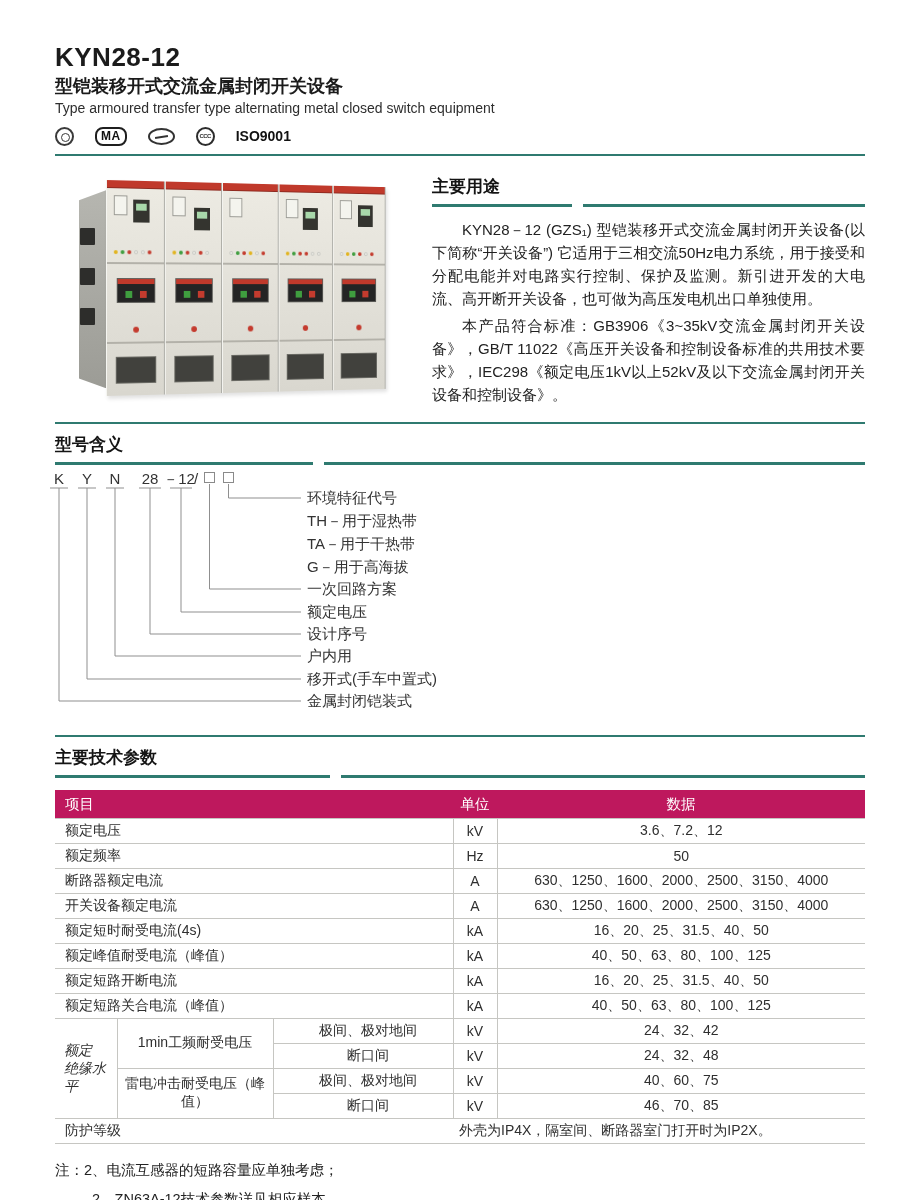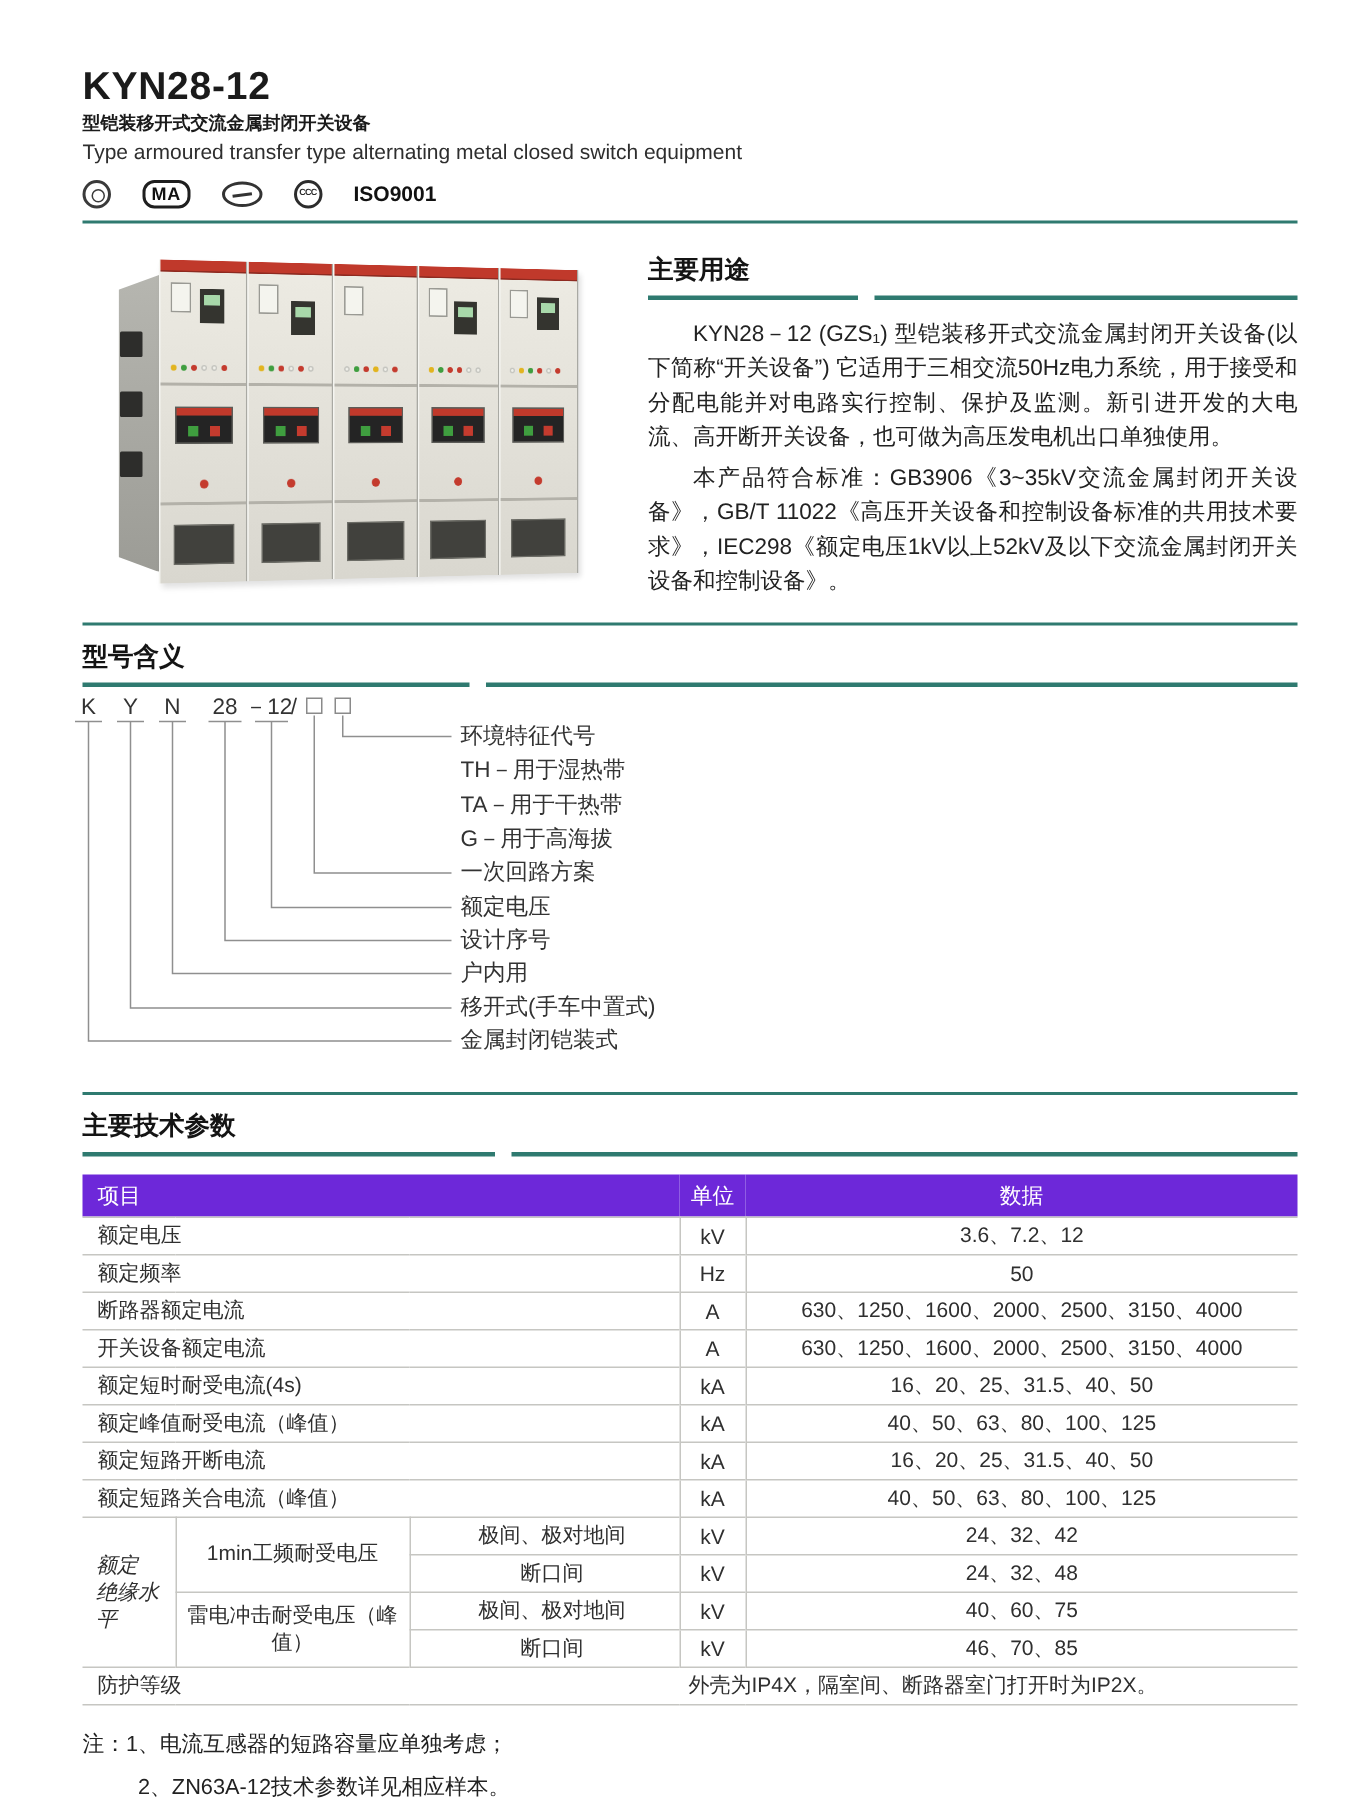--- a/index.html
+++ b/index.html
@@ -2,21 +2,21 @@
 <html><head>
 <meta charset="utf-8">
 <style>
   * { margin:0; padding:0; box-sizing:border-box; }
   html,body { background:#ffffff; }
   body { font-family:"Liberation Sans", sans-serif; color:#222; }
   .page { position:relative; width:900px; height:1200px; background:#fff; padding:44px 35px 0 55px; overflow:hidden; }
 
   
   .doc-title { font-size:26px; font-weight:600; color:#1b1b1b; letter-spacing:.5px; line-height:1.05; }
-  .doc-sub-cn { font-size:12px; font-weight:700; color:#1b1b1b; margin-top:3px; }
+  .doc-sub-cn { font-size:18px; font-weight:700; color:#1b1b1b; margin-top:3px; }
   .doc-sub-en { font-size:14px; font-weight:500; color:#2e2e2e; margin-top:2px; }
   .logo-row { display:flex; align-items:center; gap:21px; margin-top:9px; height:22px; }
   .logo-circle { width:19px; height:19px; border:2px solid #3a3a3a; border-radius:50%; position:relative; display:inline-block; }
   .logo-circle::after { content:""; position:absolute; left:4px; top:4px; width:7px; height:7px; border:1px solid #3a3a3a; border-radius:50%; }
   .logo-ma { display:inline-flex; align-items:center; justify-content:center; height:19px; padding:0 4px; border:2px solid #1f1f1f; border-radius:8px; font-size:12px; font-weight:800; color:#111; letter-spacing:.5px; }
   .logo-oval { width:27px; height:17px; border:2px solid #333; border-radius:50%; position:relative; display:inline-block; }
   .logo-oval::after { content:""; position:absolute; left:5px; top:6px; width:13px; height:2px; background:#333; transform:rotate(-8deg); }
   .logo-ccc { width:19px; height:19px; border:2px solid #2c2c2c; border-radius:50%; display:inline-flex; align-items:center; justify-content:center; font-size:6px; font-weight:800; color:#2c2c2c; letter-spacing:-0.5px; }
   .logo-iso { font-size:14px; font-weight:800; color:#111; }
   .teal-rule { height:2px; background:#2f7a70; margin-top:7px; }
@@ -62,21 +62,21 @@
 
   
   .model-diagram { position:relative; height:250px; margin-top:6px; font-size:15px; color:#333; }
   .model-diagram svg { position:absolute; left:0; top:0; overflow:visible; }
   .m-sym { position:absolute; top:0; height:16px; line-height:16px; text-align:center; color:#333; }
   .m-box { position:absolute; top:1px; width:11px; height:11px; border:1px solid #8a8a8a; background:#fff; }
   .m-label { position:absolute; left:252px; height:20px; line-height:20px; white-space:nowrap; color:#333; }
 
   
   table.params-table { border-collapse:collapse; width:810px; table-layout:fixed; margin-top:12px; }
-  .params-table th { background:#6d28d9; color:#fff; font-weight:400; font-size:14.5px; height:28px; text-align:center; }
+  .params-table th { background:#be185d; color:#fff; font-weight:400; font-size:14.5px; height:28px; text-align:center; }
   .params-table th.left { text-align:left; padding-left:10px; }
   .params-table td { height:25px; border-top:1px solid #c6c6c2; font-size:14px; color:#2f2f2f; }
   .params-table tr.last td { border-bottom:1px solid #c6c6c2; }
   .br { border-right:1px solid #c6c6c2; }
   .cell-item { padding-left:10px; text-align:left; }
   .center { text-align:center; }
   .cell-grp { padding-left:9px; line-height:18px; vertical-align:middle;font-style:italic; }
   .cell-cond { padding-left:10px; text-align:center; }
   .cell-prot { padding-left:6px; text-align:left; }
 
@@ -386,18 +386,18 @@
       </tr>
       <tr class="last">
         <td colspan="3" class="cell-item">防护等级</td>
         <td colspan="2" class="cell-prot">外壳为IP4X，隔室间、断路器室门打开时为IP2X。</td>
       </tr>
     </tbody>
       </table>
   </div>
 
   <div class="notes">
-    <div><span>注：</span><span>1、电流互感器的短路容量应单独考虑；</span></div>
+    <div><span>注：</span><span>2、电流互感器的短路容量应单独考虑；</span></div>
     <div class="indent"><span>2、ZN63A-12技术参数详见相应样本。</span></div>
 
   </div>
 
 </div>
 
 </body></html>

